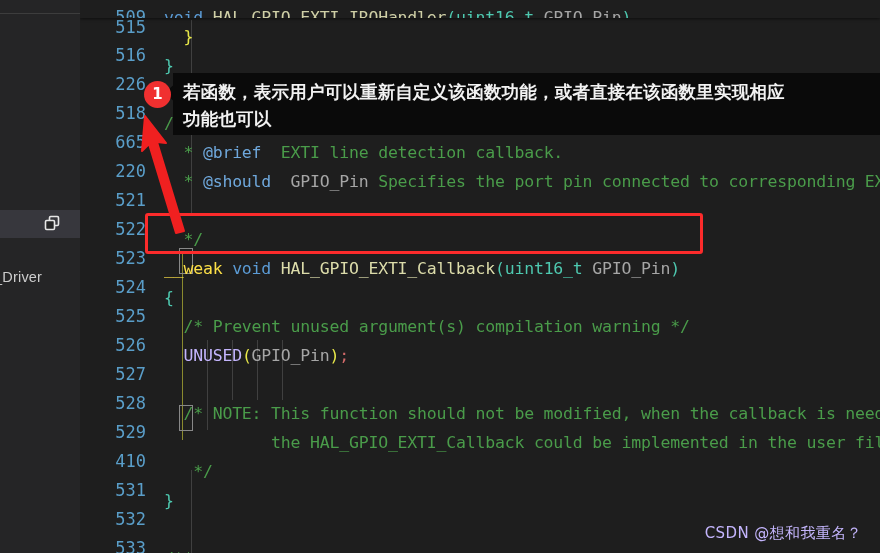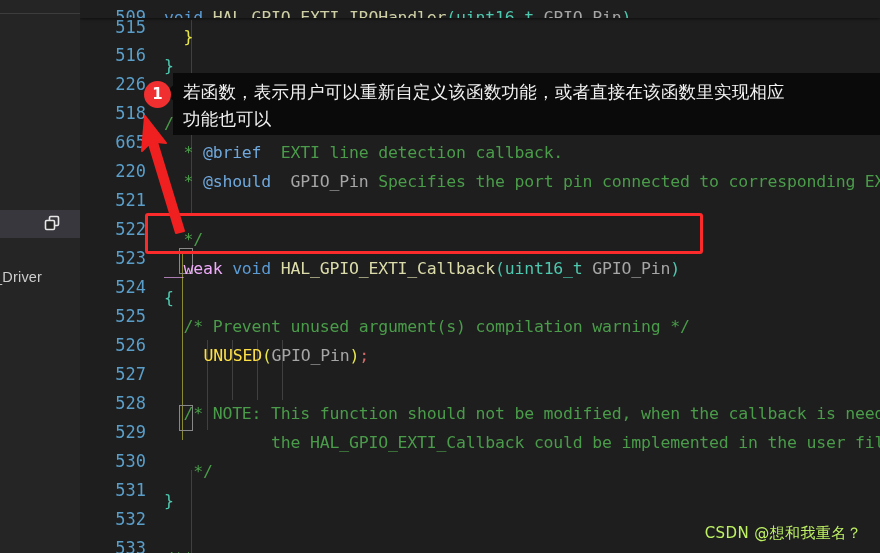--- a/index.html
+++ b/index.html
@@ -102,26 +102,26 @@
     line-height: 29.5px;
     letter-spacing: -0.2px;
     color: #d4d4d4;
     white-space: pre;
   }
 
   
   .c-cmt   { color: #4a9c4a; }        
   .c-tag   { color: #6fa8dc; }        
   .c-kw    { color: #5b9bd5; }
-  .c-weak  { color: #f0abfc; }
+  .c-weak  { color: #fde047; }
   .c-fn    { color: #dcdcaa; }
   .c-fn2   { color: #cfcfa6; }
   .c-type  { color: #4ec9b0; }
   .c-var2  { color: #a6a6a6; }
-  .c-macro { color: #fde047; padding-left: 20px; }
+  .c-macro { color: #c4b5fd; }
   .c-brkt-y{ color: #e8e84a; }
   .c-brkt-r{ color: #d16969; }
   .c-brkt-g{ color: #4ec9b0; }
   .c-plain { color: #d4d4d4; }
 
   
   .guide {
     position: absolute;
     width: 1px;
     background: #404040;
@@ -190,20 +190,21 @@
     box-sizing: border-box;
     padding: 6px 8px 0 10px;
   }
   #callout .cl-line {
     font-family: "DejaVu Sans", "Liberation Sans", sans-serif;
     font-size: 17.5px;
     line-height: 27px;
     color: #f2f2f2;
     white-space: nowrap;
     letter-spacing: 0.2px;
+    font-weight: bold;
   }
   #callout-tail {
     position: absolute;
     left: 164px;
     top: 84px;
     width: 0; height: 0;
     border-top: 9px solid transparent;
     border-bottom: 9px solid transparent;
     border-right: 11px solid #0a0a0a;
     z-index: 11;
@@ -227,21 +228,21 @@
     z-index: 12;
   }
 
   
   #watermark {
     position: absolute;
     right: 18px;
     bottom: 10px;
     font-family: "DejaVu Sans", "Liberation Sans", sans-serif;
     font-size: 15px;
-    color: #bef264;
+    color: #c4b5fd;
     letter-spacing: 0.4px;
     z-index: 5;
     white-space: nowrap;
   }
 </style>
 </head>
 <body>
 
 <div id="screen">
 
@@ -344,21 +345,21 @@
       <span class="ln">528</span>
       <span class="code"></span>
     </div>
 
     <div class="code-row" style="top:399px;">
       <span class="ln">529</span>
       <span class="code c-cmt">  /* NOTE: This function should not be modified, when the callback is needed,</span>
     </div>
 
     <div class="code-row" style="top:428px;">
-      <span class="ln">530</span>
+      <span class="ln">410</span>
       <span class="code c-cmt">           the HAL_GPIO_EXTI_Callback could be implemented in the user file</span>
     </div>
 
     <div class="code-row" style="top:457px;">
       <span class="ln">531</span>
       <span class="code c-cmt">   */</span>
     </div>
 
     <div class="code-row" style="top:486px;">
       <span class="ln">532</span>

